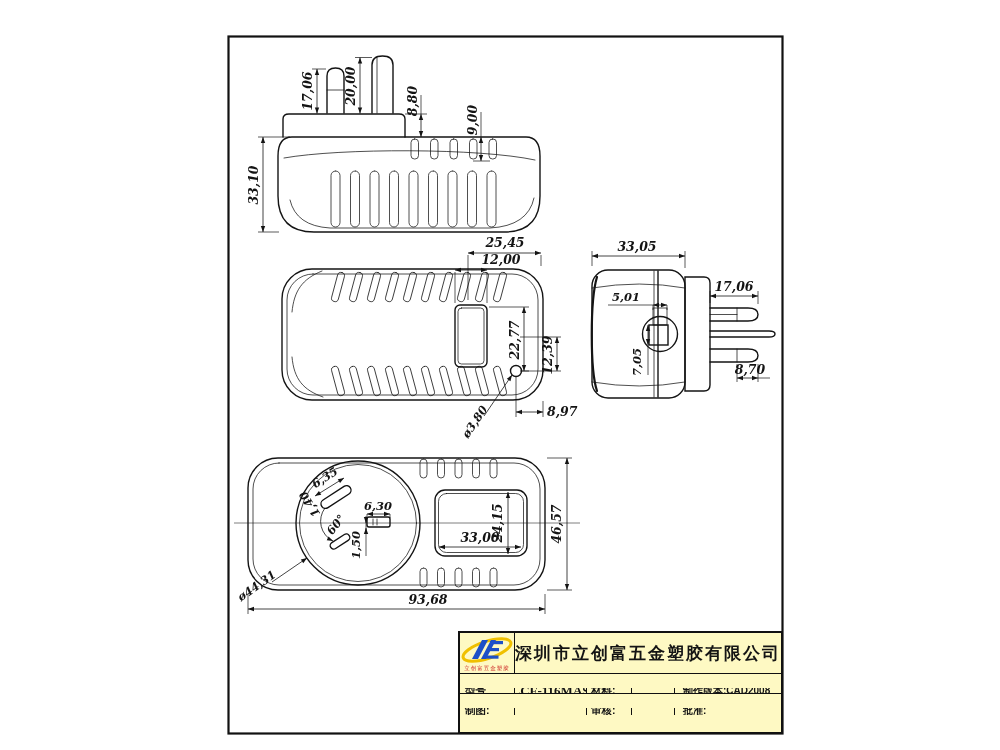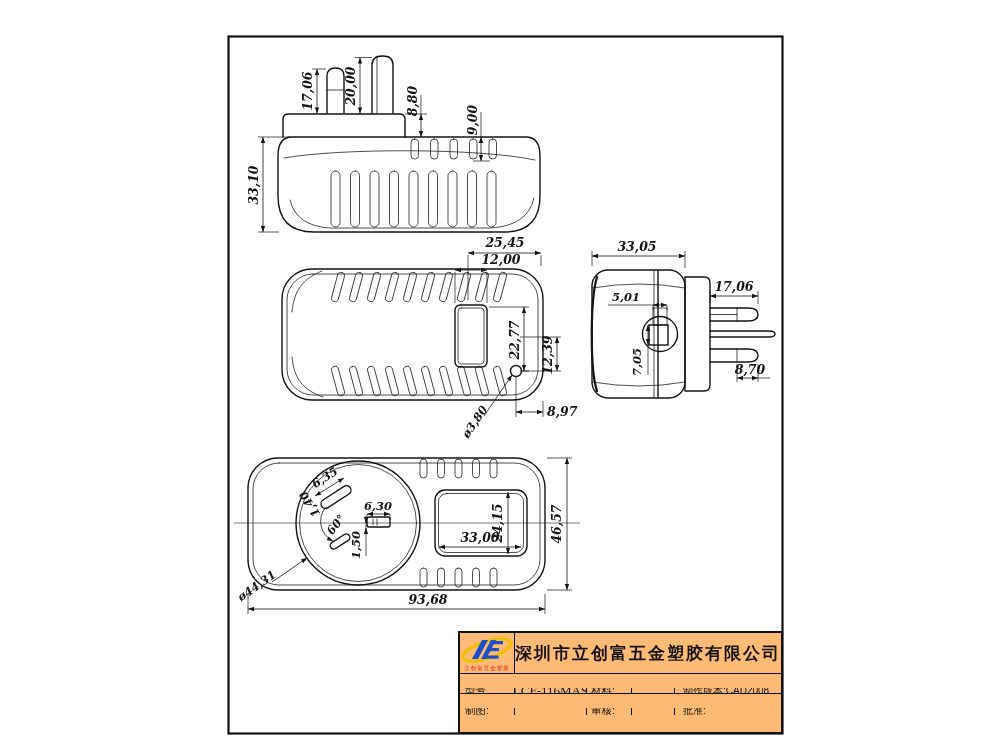--- a/index.html
+++ b/index.html
@@ -10,30 +10,30 @@
   .dim-sm{font:italic 700 11.5px "DejaVu Serif",serif;}
   .o1{stroke:#141414;stroke-width:1.4;fill:none;stroke-linecap:round;}
   .o2{stroke:#141414;stroke-width:.75;fill:none;stroke-linecap:round;}
   .o3{stroke:#141414;stroke-width:2.2;fill:none;stroke-linecap:round;}
   .xl{stroke:#141414;stroke-width:.7;fill:none;}
   .dl{stroke:#141414;stroke-width:.8;fill:none;}
   .cl{stroke:#141414;stroke-width:.55;fill:none;}
 
   
   #titleblock{position:absolute;left:458px;top:631px;width:325px;height:103px;
-              border:2px solid #111;box-sizing:border-box;background:#fdba74;}
+              border:2px solid #111;box-sizing:border-box;background:#fef9c3;}
   .tb-top{display:flex;height:40px;border-bottom:1.2px solid #111;}
   .tb-logo{width:60px;border-right:1.2px solid #111;display:flex;flex-direction:column;
            align-items:center;justify-content:center;}
   .tb-company{flex:1;display:flex;align-items:center;justify-content:center;
               font-weight:700;font-size:17px;letter-spacing:2px;white-space:nowrap;}
   .tb-row{display:flex;height:20.3px;border-bottom:1.2px solid #111;box-sizing:border-box;}
   .tb-row:last-child{border-bottom:none;}
   .tb-cell{display:flex;align-items:center;box-sizing:border-box;border-right:1.2px solid #111;
-           font-weight:400;font-size:10.5px;white-space:nowrap;overflow:hidden;margin-top:14px;}
+           font-weight:700;font-size:10.5px;white-space:nowrap;overflow:hidden;margin-top:14px;}
   .tb-cell:last-child{border-right:none;}
   .c1{width:55px;padding-left:5px;}
   .c2{width:72px;justify-content:center;font-family:"Liberation Serif",serif;font-size:13px;}
   .c3{width:45px;padding-left:4px;text-align:right;}
   .c4{width:43px;justify-content:center;font-family:"Liberation Serif",serif;font-size:10px;}
   .c5{flex:1;padding-left:8px;font-size:10px;}
   .tb-tagline{font-size:5.5px;color:#cc2222;letter-spacing:1px;line-height:6px;margin-top:1px;}
 </style>
 </head>
 <body>

